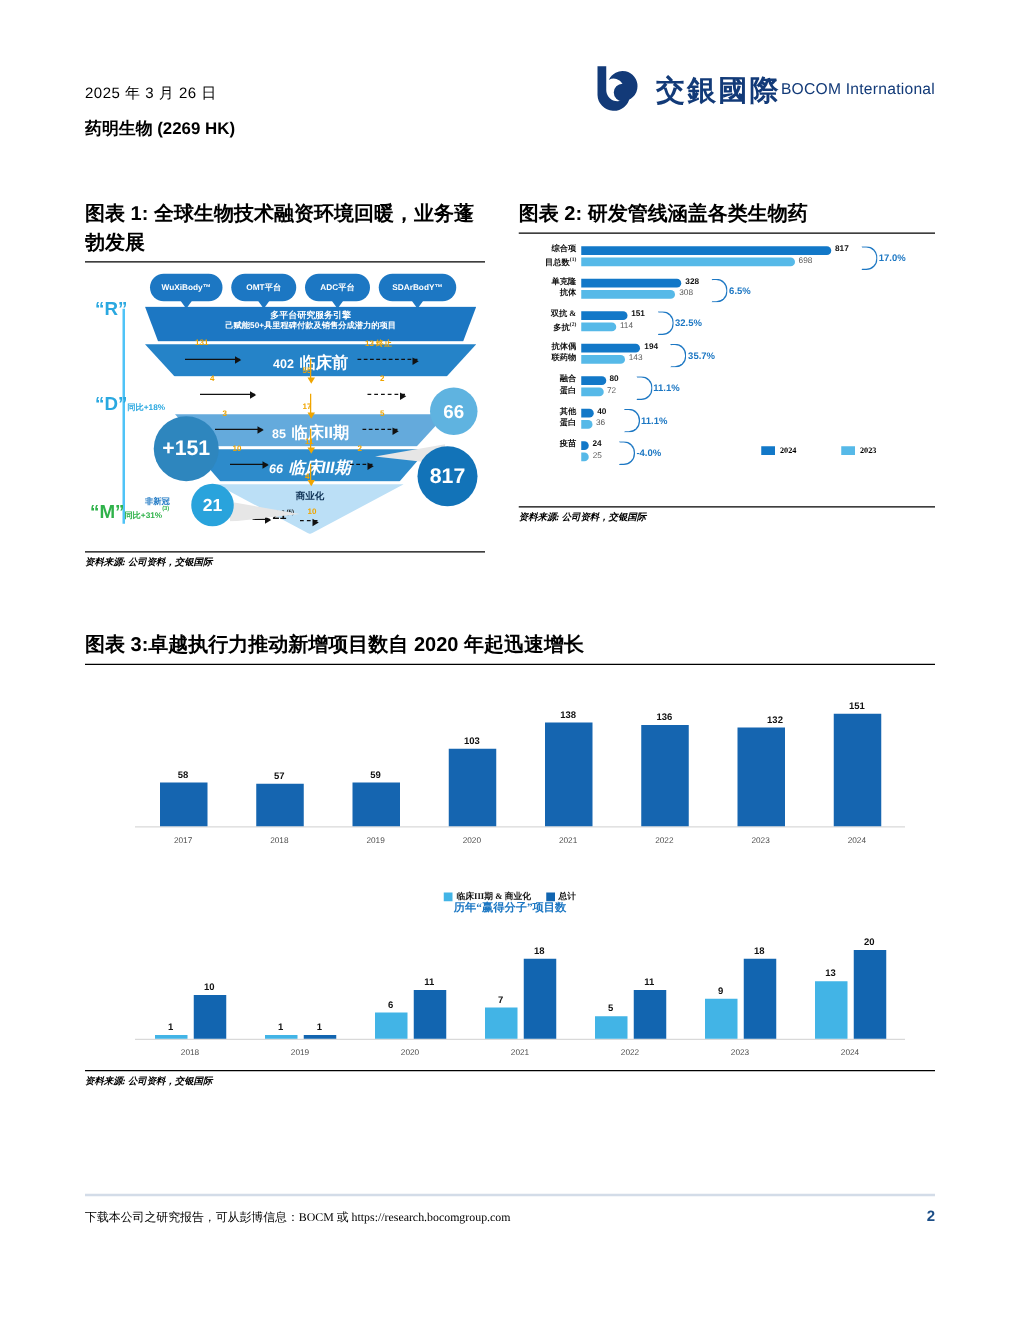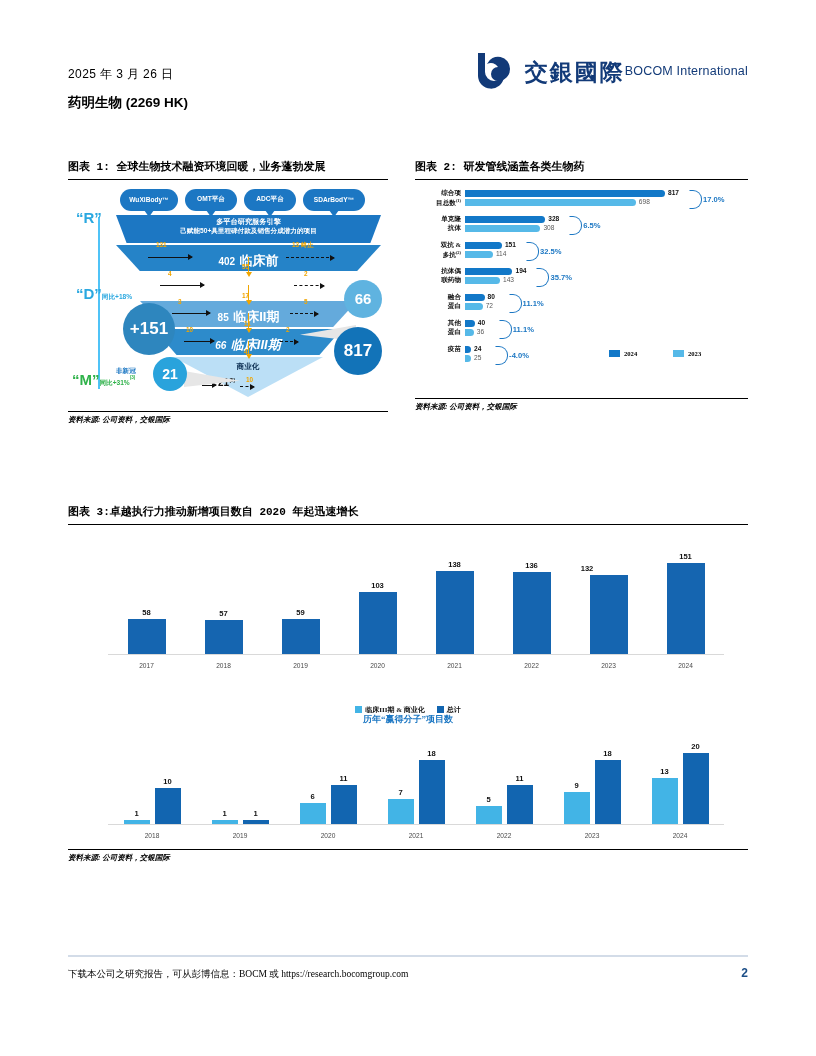--- a/index.html
+++ b/index.html
@@ -9,21 +9,21 @@
   
   .hdr-date{position:absolute;left:68px;top:66px;font-size:12px;font-family:"Liberation Sans",sans-serif;letter-spacing:.4px;}
   .hdr-title{position:absolute;left:68px;top:94px;font-size:13.5px;font-weight:bold;font-family:"Liberation Sans",sans-serif;}
   .logo{position:absolute;right:68px;top:50px;display:flex;align-items:center;gap:9px;}
   .logo-mark{width:44px;height:44px;flex:0 0 44px;}
   .logo-txt{display:flex;flex-direction:row;line-height:1;}
   .logo-cn{font-size:23px;font-weight:bold;color:#123A78;letter-spacing:2px;font-family:"Liberation Serif",serif;}
   .logo-en{font-size:12.5px;color:#123A78;letter-spacing:.2px;margin-top:4px;font-family:"Liberation Sans",sans-serif;}
 
   
-  .ex-title{font-size:11px;font-weight:bold;font-family:Liberation Mono, monospace;line-height:1.45;}
+  .ex-title{font-size:16px;font-weight:bold;font-family:Liberation Sans, sans-serif;line-height:1.45;}
   .ex-rule{border-top:1.4px solid #000;margin-top:3px;}
   .ex-src{font-size:7.5px;font-style:italic;font-weight:bold;font-family:"Liberation Serif",serif;padding-top:3px;}
   .ex-srcline{border-top:1.1px solid #000;}
 
   
   #ex1{position:absolute;left:68px;top:160px;width:320px;}
   #ex1 .body{position:relative;height:226px;margin-top:5px;}
 
   .plat{position:absolute;top:4px;height:22px;border-radius:11px;background:#1C77C3;color:#fff;
         font-size:6.6px;font-weight:bold;font-family:"Liberation Sans",sans-serif;display:flex;align-items:center;justify-content:center;}
@@ -305,21 +305,21 @@
           <div class="bar" style="left: 250.5px; bottom: 19px; width: 38px; height: 61.8px; background: rgb(21, 101, 176);"></div>
           <div class="blabel" style="left: 249.5px; width: 40px; bottom: 82.8px;">103</div>
           <div class="xtick" style="left: 247.5px; width: 44px; bottom: 4px;">2020</div>
           <div class="bar" style="left: 327.5px; bottom: 19px; width: 38px; height: 82.8px; background: rgb(21, 101, 176);"></div>
           <div class="blabel" style="left: 326.5px; width: 40px; bottom: 103.8px;">138</div>
           <div class="xtick" style="left: 324.5px; width: 44px; bottom: 4px;">2021</div>
           <div class="bar" style="left: 404.5px; bottom: 19px; width: 38px; height: 81.6px; background: rgb(21, 101, 176);"></div>
           <div class="blabel" style="left: 403.5px; width: 40px; bottom: 102.6px;">136</div>
           <div class="xtick" style="left: 401.5px; width: 44px; bottom: 4px;">2022</div>
           <div class="bar" style="left: 481.5px; bottom: 19px; width: 38px; height: 79.2px; background: rgb(21, 101, 176);"></div>
-          <div class="blabel" style="left: 459px; width: 40px; bottom: 100.2px;">132</div>
+          <div class="blabel" style="left: 492px; width: 40px; bottom: 100.2px;">132</div>
           <div class="xtick" style="left: 478.5px; width: 44px; bottom: 4px;">2023</div>
           <div class="bar" style="left: 558.5px; bottom: 19px; width: 38px; height: 90.6px; background: rgb(21, 101, 176);"></div>
           <div class="blabel" style="left: 557.5px; width: 40px; bottom: 111.6px;">151</div>
           <div class="xtick" style="left: 555.5px; width: 44px; bottom: 4px;">2024</div>
         </div>
 
       <div class="c3title" style="top:160px;margin-top:24px;">历年“赢得分子”项目数</div>
       <div class="c3leg" style="top:176px;" id="legB">
           <span>
             <i style="background:#42B4E6"></i>

